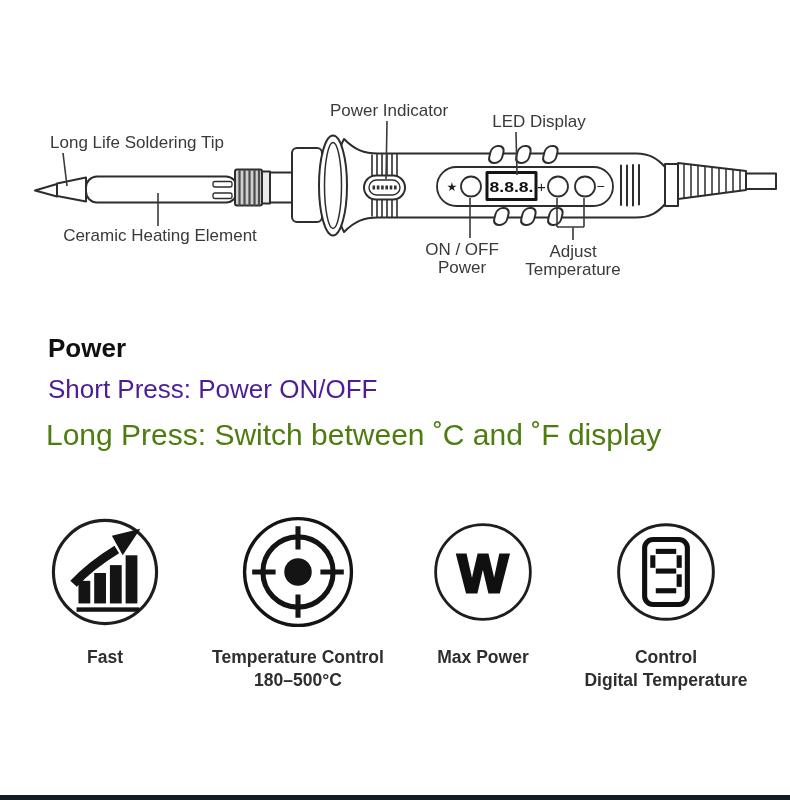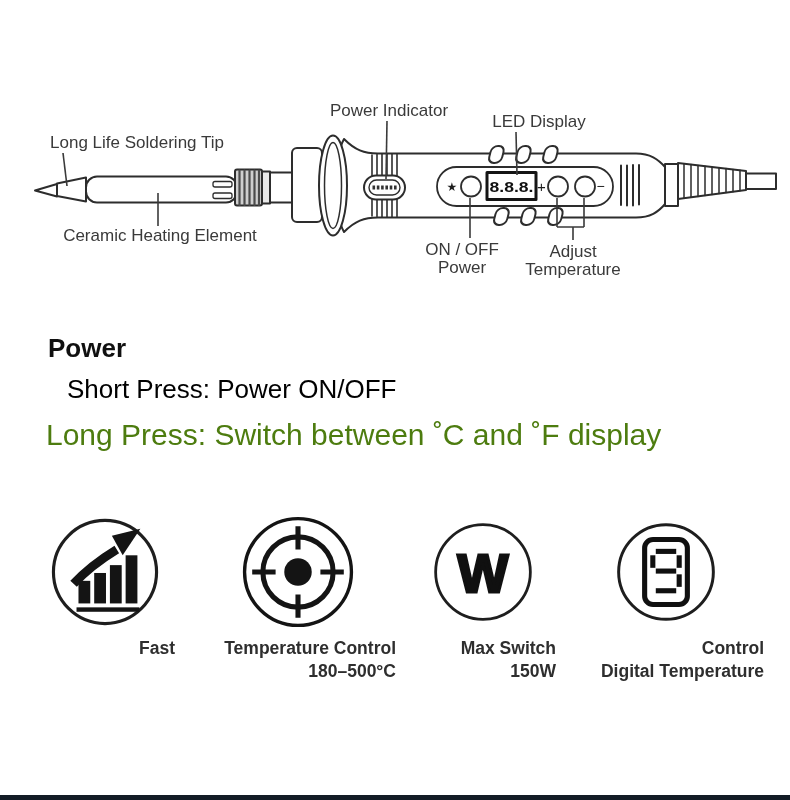--- a/index.html
+++ b/index.html
@@ -7,26 +7,26 @@
     width:790px;height:800px;position:relative;overflow:hidden;
     background:#ffffff;
     font-family:"Liberation Sans", sans-serif;
     -webkit-font-smoothing:antialiased;
   }
   .abs{position:absolute;}
   
   #iron-wrap{left:0;top:0;width:790px;height:300px;}
   
   .heading{left:48px;top:333px;font-size:26px;font-weight:bold;color:#101010;}
-  .line1{left:48px;top:374px;font-size:26px;color:#000000;margin-left:19px;}
+  .line1{left:48px;top:374px;font-size:26px;color:#4c1d95;}
   .line2{left:46px;top:418px;font-size:30px;color:#4d7c0f;}
   
   .feature{position:absolute;top:514px;text-align:center;}
   .feature .icon-wrap{height:116px;display:flex;align-items:center;justify-content:center;}
-  .feature .feature-label{margin-top:7px;font-size:17.5px;font-weight:bold;color:#2e2e2e;line-height:23px;text-align:right;}
+  .feature .feature-label{margin-top:16px;font-size:17.5px;font-weight:bold;color:#2e2e2e;line-height:23px;}
   #feature-1{left:35px;width:140px;}
   #feature-2{left:200px;width:196px;}
   #feature-3{left:410px;width:146px;}
   #feature-4{left:568px;width:196px;}
   .bottom-bar{left:0;bottom:0;width:790px;height:5px;background:#131c26;}
   .diagram-label{font-size:17px;fill:#3a3a3a;}
   svg text{font-family:"Liberation Sans", sans-serif;}
 </style>
 </head>
 <body>
@@ -168,22 +168,21 @@
 </div>
 
 <div class="feature" id="feature-3">
   <div class="icon-wrap">
     <svg viewBox="0 0 112 112" width="104" height="104">
       <circle cx="56" cy="56" r="51" fill="#fff" stroke="#1e1e1e" stroke-width="3"></circle>
       <text x="56" y="78" text-anchor="middle" font-size="58" font-weight="bold" font-family="DejaVu Sans, sans-serif" fill="#101010" stroke="#101010" stroke-width="3">W</text>
     </svg>
   </div>
   <div class="feature-label">
-    <div>Max Switch</div>
-    <div>150W</div>
+    <div>Max Power</div>
   </div>
 </div>
 
 <div class="feature" id="feature-4">
   <div class="icon-wrap">
     <svg viewBox="0 0 112 112" width="104" height="104">
       <circle cx="56" cy="56" r="51" fill="#fff" stroke="#1e1e1e" stroke-width="3.2"></circle>
       <rect x="33" y="21" width="46" height="70" rx="9" fill="none" stroke="#101010" stroke-width="5.5"></rect>
       <g stroke="#101010" stroke-width="5.5" stroke-linecap="butt">
         <path d="M45,33.8 H67"></path>

